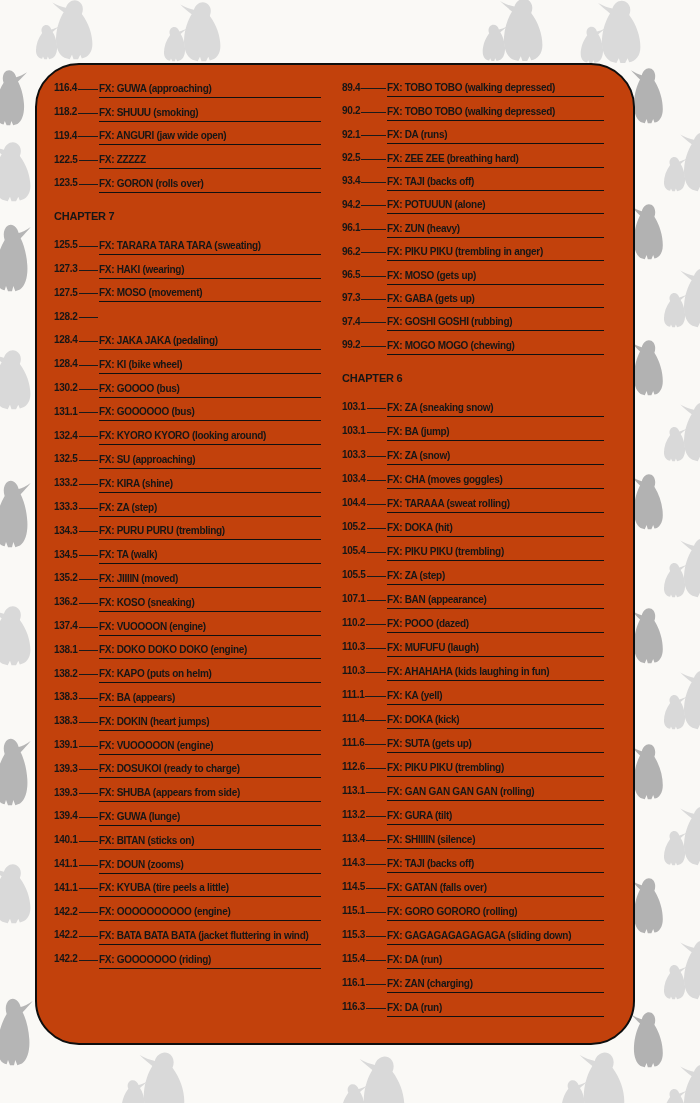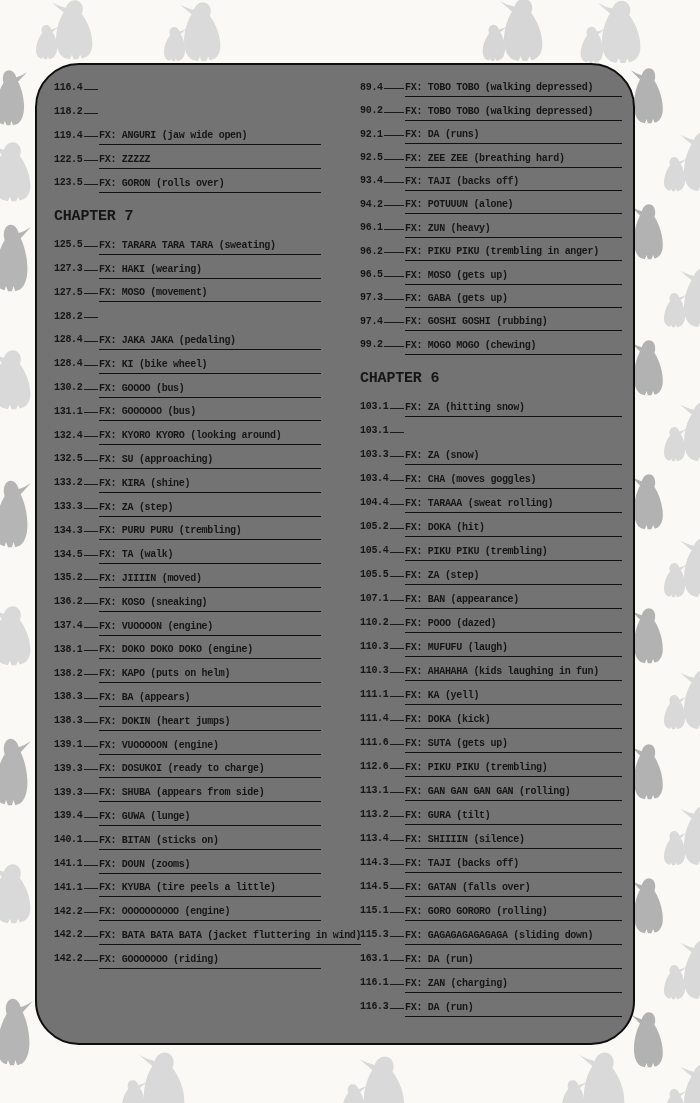--- a/index.html
+++ b/index.html
@@ -8,33 +8,33 @@
     background:#faf9f6;
     font-family:"Liberation Sans","DejaVu Sans",sans-serif;
     color:#161616;
   }
   .penguin-layer{position:absolute;inset:0;z-index:0;}
   .pgn{position:absolute;}
   .pgn.mir{transform:scaleX(-1);}
   .content-box{
     position:absolute;left:35px;top:63px;width:600px;height:982px;
     box-sizing:border-box;border:2.5px solid #0e0e0e;border-radius:44px;
-    background:#737373;z-index:1;
-    display:flex;padding:9px 0 0 17px;font-family:Liberation Mono, monospace;
+    background:#c2410c;z-index:1;
+    display:flex;padding:9px 0 0 17px;
   }
   .col{display:flex;flex-direction:column;}
   .col.left{width:267px;}
-  .col.right{width:262px;margin-left:39px;}
+  .col.right{width:262px;margin-left:21px;}
   .rows{display:flex;flex-direction:column;}
   .row{display:flex;align-items:flex-end;height:var(--rh,23.8px);font-size:10px;line-height:12px;font-weight:700;letter-spacing:-0.3px;}
   .lead{flex:none;width:45px;display:flex;align-items:center;padding-bottom:3.5px;}
   .num{white-space:nowrap;}
   .dash{flex:1;height:0;border-top:1.5px solid #1a1a1a;margin:0 1px;position:relative;top:1px;}
   .fx{flex:1;border-bottom:1.7px solid #101010;padding-bottom:2px;white-space:nowrap;overflow:visible;}
-  .chapter{font-size:15px;line-height:21px;font-weight:700;letter-spacing:-0.2px;margin:13px 0 4px 0;}
+  .chapter{font-size:11px;line-height:21px;font-weight:700;letter-spacing:-0.2px;margin:13px 0 4px 0;}
 </style>
 </head>
 <body>
 
 <svg width="0" height="0" style="position:absolute">
   <defs>
     <path id="pg" d="M5,6 C12,10 18,12 23,13 C25,6 32,1 39,4 C45,7 47,14 44,21 C53,33 58,48 58,61 C58,72 52,79 44,80 L42,75 L39,81 L33,81 L31,75 L28,81 L21,79 C13,75 9,64 10,51 C11,38 15,27 20,19 C15,15 9,10 5,6 Z"></path>
     <g id="pgpair">
       <use href="#pg" transform="translate(52,34) scale(-0.58,0.58)"></use>
       <use href="#pg" transform="translate(35,0)"></use>
@@ -146,26 +146,28 @@
 </div>
 
 <div class="content-box">
   <div class="col left">
     <div class="rows" style="--rh:23.8px">
         <div class="row">
           <span class="lead">
             <span class="num">116.4</span>
             <span class="dash"></span>
           </span>
+          <span class="fx">FX: GUWA (approaching)</span>
         </div>
         <div class="row">
           <span class="lead">
             <span class="num">118.2</span>
             <span class="dash"></span>
           </span>
+          <span class="fx">FX: SHUUU (smoking)</span>
         </div>
         <div class="row">
           <span class="lead">
             <span class="num">119.4</span>
             <span class="dash"></span>
           </span>
           <span class="fx">FX: ANGURI (jaw wide open)</span>
         </div>
         <div class="row">
           <span class="lead">
@@ -489,27 +491,28 @@
           <span class="fx">FX: MOGO MOGO (chewing)</span>
         </div>
       </div>
     <div class="chapter">CHAPTER 6</div>
     <div class="rows" style="--rh:24px">
         <div class="row">
           <span class="lead">
             <span class="num">103.1</span>
             <span class="dash"></span>
           </span>
-          <span class="fx">FX: ZA (hitting snow)</span>
+          <span class="fx">FX: ZA (sneaking snow)</span>
         </div>
         <div class="row">
           <span class="lead">
             <span class="num">103.1</span>
             <span class="dash"></span>
           </span>
+          <span class="fx">FX: BA (jump)</span>
         </div>
         <div class="row">
           <span class="lead">
             <span class="num">103.3</span>
             <span class="dash"></span>
           </span>
           <span class="fx">FX: ZA (snow)</span>
         </div>
         <div class="row">
           <span class="lead">
@@ -646,21 +649,21 @@
         </div>
         <div class="row">
           <span class="lead">
             <span class="num">115.3</span>
             <span class="dash"></span>
           </span>
           <span class="fx">FX: GAGAGAGAGAGAGA (sliding down)</span>
         </div>
         <div class="row">
           <span class="lead">
-            <span class="num">163.1</span>
+            <span class="num">115.4</span>
             <span class="dash"></span>
           </span>
           <span class="fx">FX: DA (run)</span>
         </div>
         <div class="row">
           <span class="lead">
             <span class="num">116.1</span>
             <span class="dash"></span>
           </span>
           <span class="fx">FX: ZAN (charging)</span>

